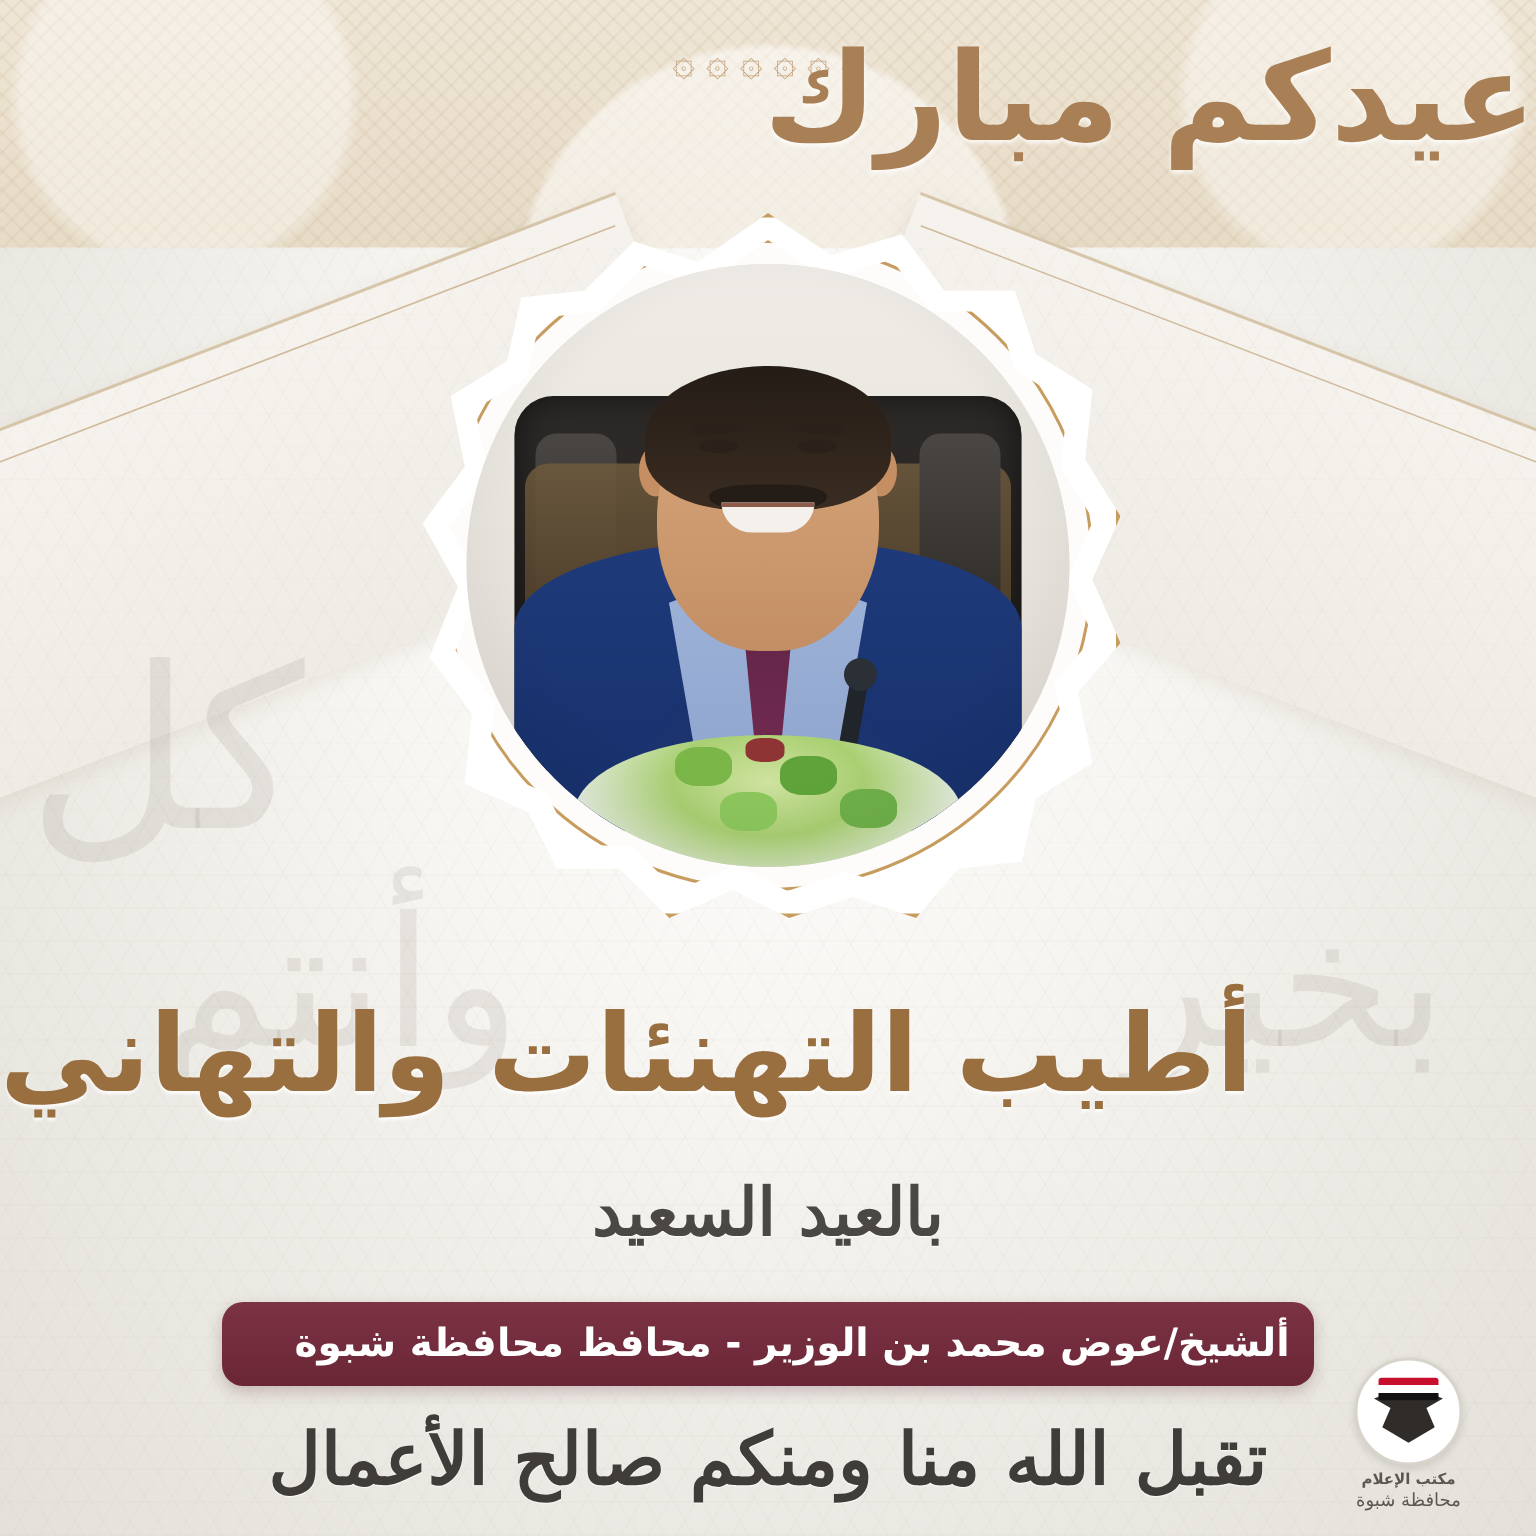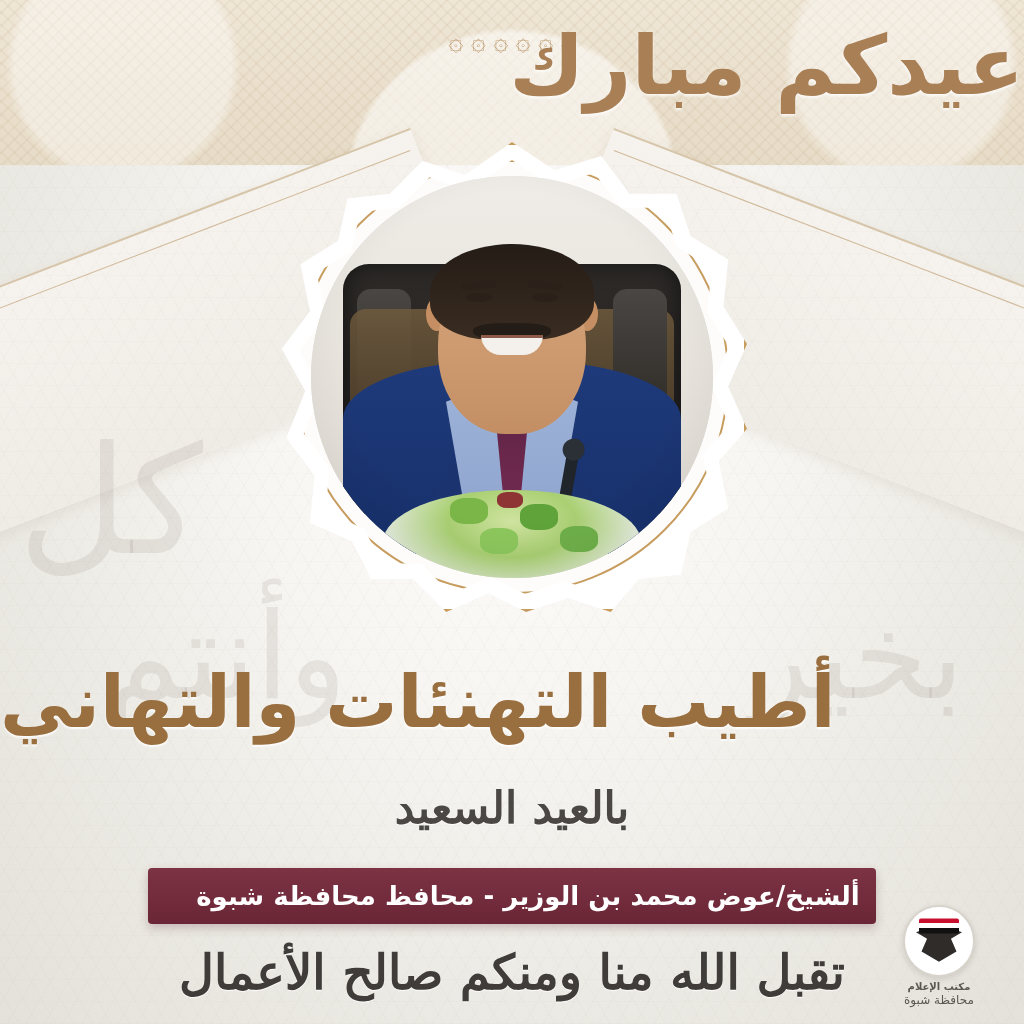--- a/index.html
+++ b/index.html
@@ -326,21 +326,21 @@
     color: #4a4744;
     text-shadow: 0 1px 1px rgba(255,255,255,0.9);
   }
 
   
   .ribbon {
     position: absolute;
     top: 868px; left: 148px; right: 148px;
     height: 56px;
     background: linear-gradient(180deg, #7c3344 0%, #6a2636 100%);
-    border-radius: 4px;
+    border-radius: 14px;
     display: flex; align-items: center; justify-content: center;
     box-shadow: 0 4px 10px rgba(90,40,50,0.25);
     padding-left: 32px;
   }
   .ribbon-text {
     color: #ffffff;
     font-family: "DejaVu Sans", sans-serif;
     font-size: 26px;
     font-weight: bold;
     white-space: nowrap;

